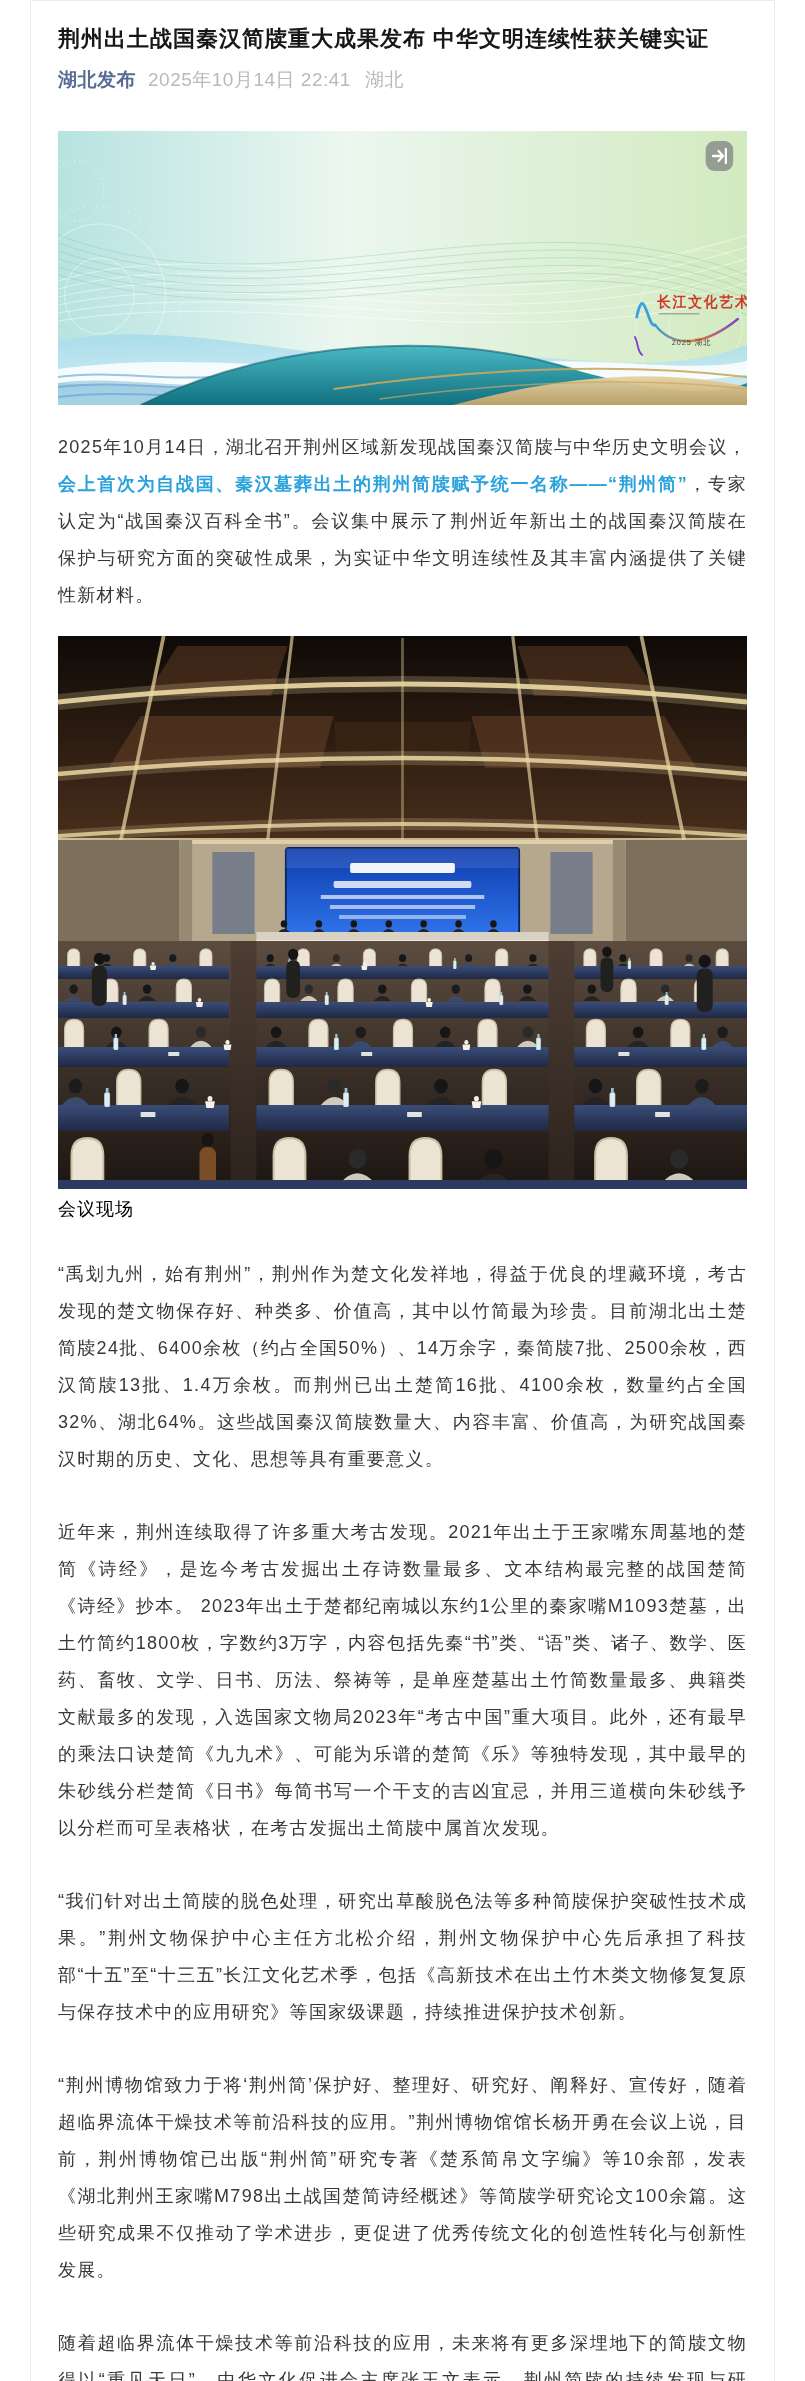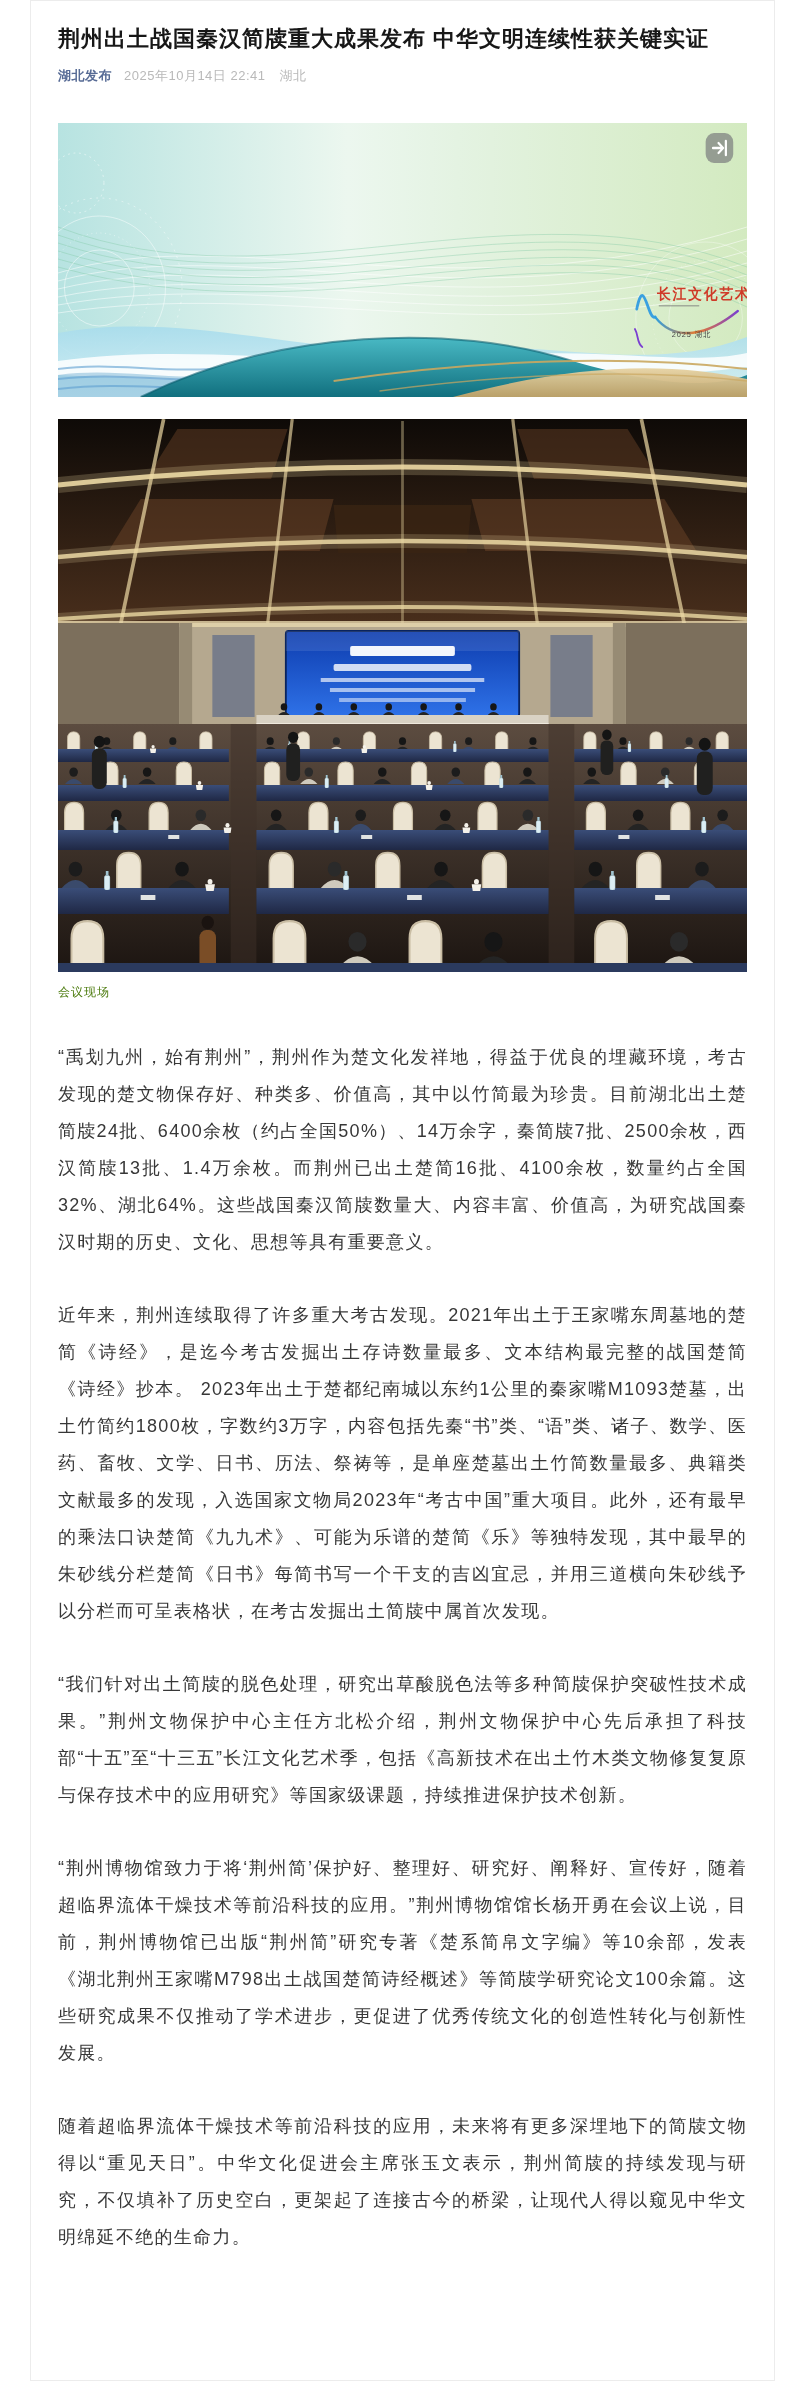--- a/index.html
+++ b/index.html
@@ -5,35 +5,35 @@
   html,body{margin:0;padding:0;background:#ffffff;}
   body{font-family:"Liberation Sans","DejaVu Sans",sans-serif;}
   .page{
     width:745px;min-height:2381px;margin:0 auto;box-sizing:border-box;
     border:1px solid #ececec;background:#fff;padding:0 27px 24px 27px;
   }
   .article-title{
     margin:22px 0 0 0;font-size:22px;line-height:31px;font-weight:700;
     color:#171717;letter-spacing:1px;
   }
-  .meta{margin-top:13px;font-size:13px;color:#b9b9b9;letter-spacing:.5px;}
+  .meta{margin-top:13px;font-size:19px;color:#b9b9b9;letter-spacing:.5px;}
   .meta .source{color:#576b95;font-weight:600;margin-right:12px;cursor:pointer;}
   .meta .loc{margin-left:14px;}
   .banner-fig{margin:38px 0 0 0;position:relative;height:274px;cursor:pointer;}
   .banner-fig svg{display:block;width:100%;height:274px;}
   .body-p{
     font-size:18px;line-height:37px;color:#373737;letter-spacing:1.3px;
     text-align:justify;margin:0;
   }
   .p1{margin-top:24px;}
   .p-follow{margin-top:36px;}
   .hl{color:#2aa2dc;font-weight:700;}
   .photo-fig{margin:22px 0 0 0;cursor:pointer;}
   .photo-fig svg{display:block;width:100%;height:553px;background:#1d130d;}
-  .caption{margin-top:9px;font-size:12px;line-height:22px;color:#4d7c0f;letter-spacing:1px;}
+  .caption{margin-top:9px;font-size:18px;line-height:22px;color:#000000;letter-spacing:1px;}
 </style>
 </head>
 <body>
 
 <div class="page">
 
   <h1 class="article-title">荆州出土战国秦汉简牍重大成果发布 中华文明连续性获关键实证</h1>
 
   <div class="meta">
     <span class="source">湖北发布</span><span>2025年10月14日 22:41</span><span class="loc">湖北</span>
@@ -124,20 +124,21 @@
       </g>
 
       <g transform="translate(705,10)">
         <rect x="0" y="0" width="30" height="30" rx="9" fill="#8a8f8a" opacity="0.85"></rect>
         <path d="M8,15 H18 M14,10 L19,15 L14,20" fill="none" stroke="#ffffff" stroke-width="2.4" stroke-linecap="round" stroke-linejoin="round"></path>
         <path d="M22,8 V22" fill="none" stroke="#ffffff" stroke-width="2.4" stroke-linecap="round"></path>
       </g>
     </svg>
   </figure>
 
+  <p class="body-p p1"><span>2025年10月14日，湖北召开荆州区域新发现战国秦汉简牍与中华历史文明会议，</span><span class="hl">会上首次为自战国、秦汉墓葬出土的荆州简牍赋予统一名称——“荆州简”</span><span>，专家认定为“战国秦汉百科全书”。会议集中展示了荆州近年新出土的战国秦汉简牍在保护与研究方面的突破性成果，为实证中华文明连续性及其丰富内涵提供了关键性新材料。</span></p>
 
   <figure class="photo-fig">
     <svg viewBox="0 0 750 553" preserveAspectRatio="none">
       <defs>
         <linearGradient id="ceilG" x1="0" y1="0" x2="0" y2="1">
           <stop offset="0" stop-color="#0e0a07"></stop>
             <stop offset="1" stop-color="#4a2f1c"></stop>
         </linearGradient>
         <linearGradient id="scrG" x1="0" y1="0" x2="0" y2="1">
           <stop offset="0" stop-color="#0d3cae"></stop>

